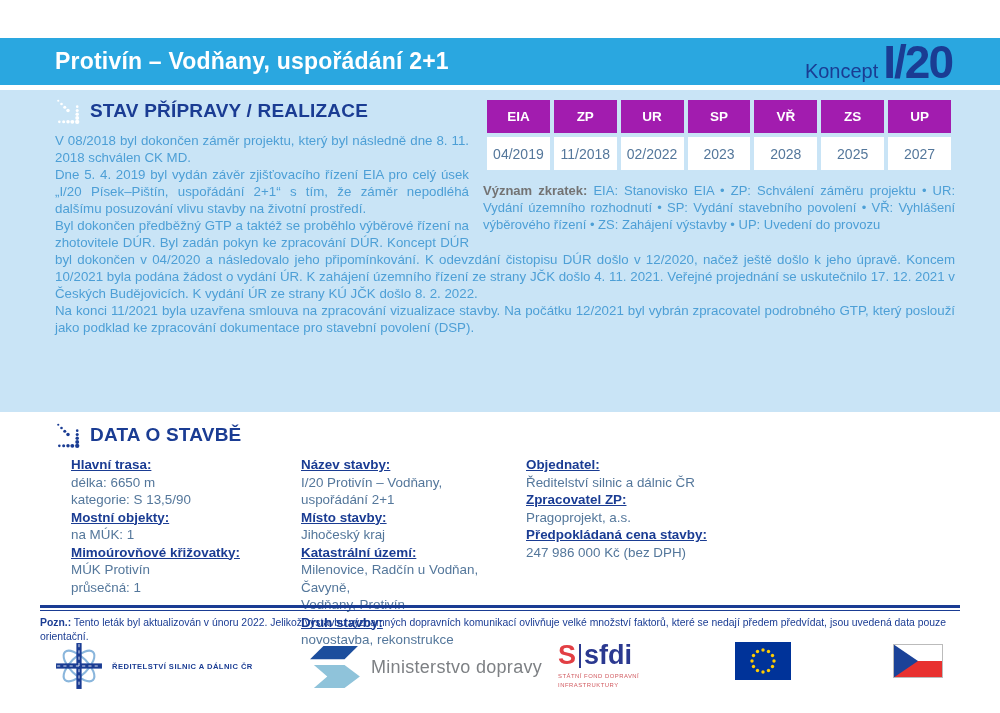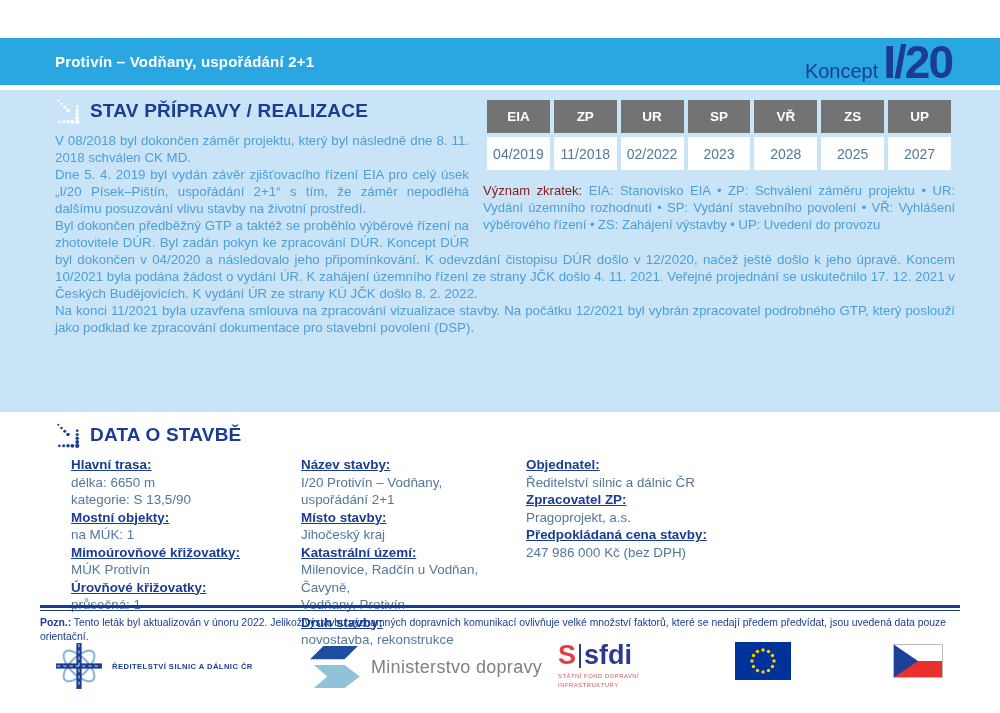--- a/index.html
+++ b/index.html
@@ -6,39 +6,39 @@
   body{
     width:1000px;height:713px;position:relative;overflow:hidden;
     background:#ffffff;font-family:"Liberation Sans", sans-serif;
   }
   
   .topbar{
     position:absolute;top:38px;left:0;width:1000px;height:47px;
     background:#2AA7E0;display:flex;align-items:center;justify-content:space-between;
     padding:0 48px 0 55px;box-sizing:border-box;
   }
-  .page-title{color:#fff;font-size:15px;font-weight:bold;letter-spacing:.2px;text-align:right;}
+  .page-title{color:#fff;font-size:23px;font-weight:bold;letter-spacing:.2px;text-align:right;}
   .road{display:flex;align-items:baseline;color:#1A3C93;}
   .road-label{font-size:20px;margin-right:5px;font-weight:normal;}
   .road-number{font-size:46px;font-weight:800;letter-spacing:-2px;line-height:1;}
   
   .status-section{
     position:absolute;top:90px;left:0;width:1000px;height:322px;background:#C9E4F6;
     padding:6px 45px 0 55px;box-sizing:border-box;
   }
   .float-right{float:right;width:472px;margin:0 0 14px 14px;}
   table.timeline{border-collapse:separate;border-spacing:4px;width:100%;table-layout:fixed;}
   table.timeline th{
-    background:#737373;color:#fff;font-size:13.5px;font-weight:bold;height:31px;text-align:center;
+    background:#a21caf;color:#fff;font-size:13.5px;font-weight:bold;height:31px;text-align:center;
   }
   table.timeline td{
     background:#ffffff;color:#54779B;font-size:14px;height:31px;text-align:center;
   }
   .legend{font-size:13px;line-height:1.32;color:#4D9FD6;text-align:justify;margin-top:8px;}
-  .legend .legend-label{color:#7f1d1d;font-weight:normal;}
+  .legend .legend-label{color:#737373;font-weight:bold;}
   .sec-heading{display:flex;align-items:center;margin:2px 0 8px 0;}
   .sec-heading .dots{margin-right:9px;flex:0 0 auto;}
   .sec-heading h2{margin:0;font-size:19px;color:#1A3C93;letter-spacing:.2px;}
   .status-section p{
     margin:0;font-size:13.3px;line-height:17px;color:#4D9FD6;text-align:justify;
   }
   
   .data-section{
     position:absolute;top:412px;left:0;width:1000px;height:193px;background:#fff;
     padding:8px 45px 0 55px;box-sizing:border-box;
@@ -170,21 +170,20 @@
 
   <div class="data-columns">
     <div class="data-col c1">
       <div class="data-label">Hlavní trasa:</div>
       <div class="data-value">délka: 6650 m
 kategorie: S 13,5/90</div>
       <div class="data-label">Mostní objekty:</div>
       <div class="data-value">na MÚK: 1</div>
       <div class="data-label">Mimoúrovňové křižovatky:</div>
       <div class="data-value">MÚK Protivín</div>
-      <div class="data-label">Úrovňové křižovatky:</div>
       <div class="data-value">průsečná: 1</div>
     </div>
     <div class="data-col c2">
       <div class="data-label">Název stavby:</div>
       <div class="data-value">I/20 Protivín – Vodňany,
 uspořádání 2+1</div>
       <div class="data-label">Místo stavby:</div>
       <div class="data-value">Jihočeský kraj</div>
       <div class="data-label">Katastrální území:</div>
       <div class="data-value">Milenovice, Radčín u Vodňan, Čavyně,

